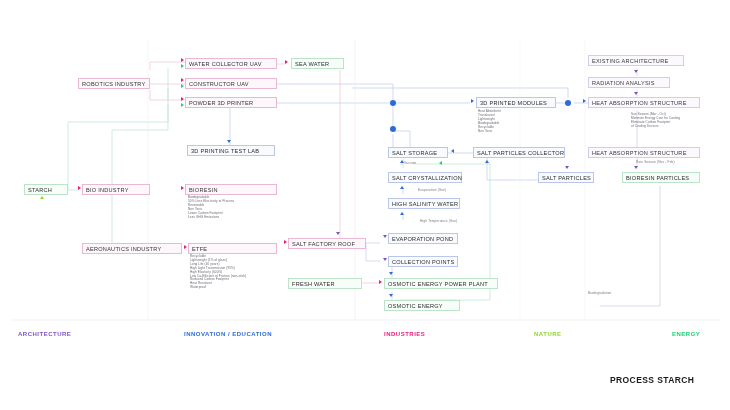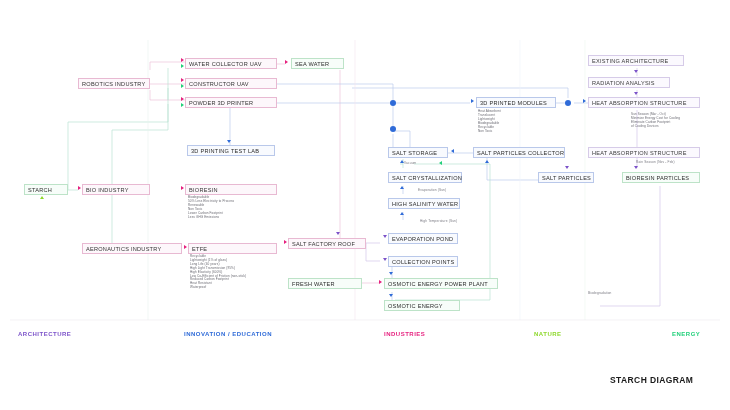--- a/index.html
+++ b/index.html
@@ -292,13 +292,13 @@
   </div>
 
 <div class="note" style="left:588px;top:291px">Biodegradation</div>
 
 <div class="legend" style="left:18px;top:331px;color:#7b52c9">ARCHITECTURE</div>
 <div class="legend" style="left:184px;top:331px;color:#2f6bd8">INNOVATION / EDUCATION</div>
 <div class="legend" style="left:384px;top:331px;color:#e61f7e">INDUSTRIES</div>
 <div class="legend" style="left:534px;top:331px;color:#8dd82b">NATURE</div>
 <div class="legend" style="left:672px;top:331px;color:#21d07a">ENERGY</div>
 
-<div class="ptitle" style="left:610px;top:375px">STARCH DIAGRAM</div>
+<div class="ptitle" style="left:610px;top:375px">PROCESS STARCH</div>
 
 </body></html>

